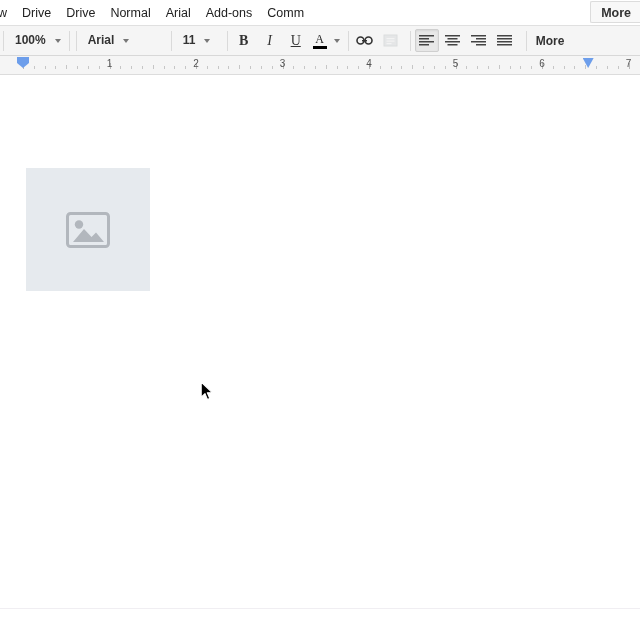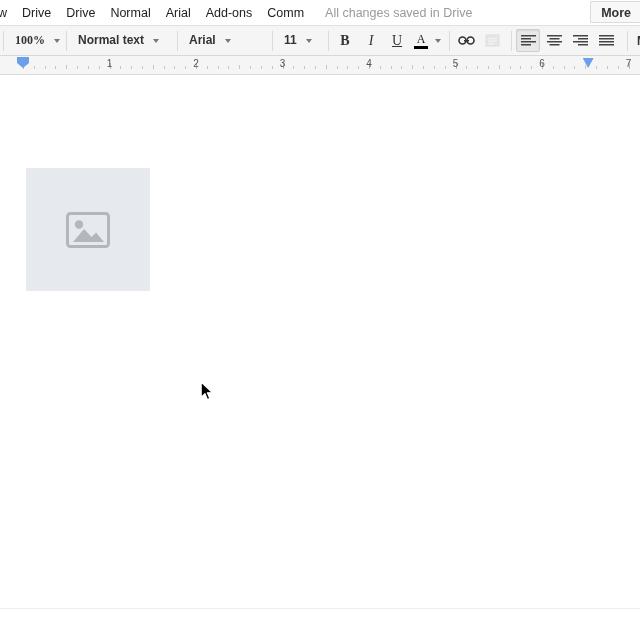--- a/index.html
+++ b/index.html
@@ -100,21 +100,21 @@
   }
   .tb-dropdown .dd-label { line-height: 23px; }
   .caret {
     width: 0; height: 0;
     border-left: 3.5px solid transparent;
     border-right: 3.5px solid transparent;
     border-top: 4px solid #777777;
     margin-left: 9px;
     flex: none;
   }
-  .zoom-box   { min-width: 56px; font-family: Liberation Serif, serif; }
+  .zoom-box   { min-width: 56px; }
   .style-box  { min-width: 104px; }
   .font-box   { min-width: 88px; }
   .size-box   { min-width: 46px; }
 
   .tb-btn {
     width: 24px;
     height: 23px;
     display: flex;
     align-items: center;
     justify-content: center;
@@ -243,38 +243,33 @@
 <body>
 
 <div class="menubar">
   <div class="menu-item clipped">w</div>
   <div class="menu-item">Drive</div>
   <div class="menu-item">Drive</div>
   <div class="menu-item">Normal</div>
   <div class="menu-item">Arial</div>
   <div class="menu-item">Add-ons</div>
   <div class="menu-item">Comm</div>
-  <div class="save-status">All changes saved in Drive</div>
   <div class="comments-btn">More</div>
 </div>
 
 <div class="toolbar">
   <div class="tb-sep"></div>
 
   <div class="tb-dropdown zoom-box">
     <span class="dd-label">100%</span>
     <span class="caret"></span>
   </div>
 
   <div class="tb-sep"></div>
 
-  <div class="tb-dropdown style-box">
-    <span class="dd-label">Normal text</span>
-    <span class="caret"></span>
-  </div>
 
   <div class="tb-sep"></div>
 
   <div class="tb-dropdown font-box">
     <span class="dd-label">Arial</span>
     <span class="caret"></span>
   </div>
 
   <div class="tb-sep"></div>
 

